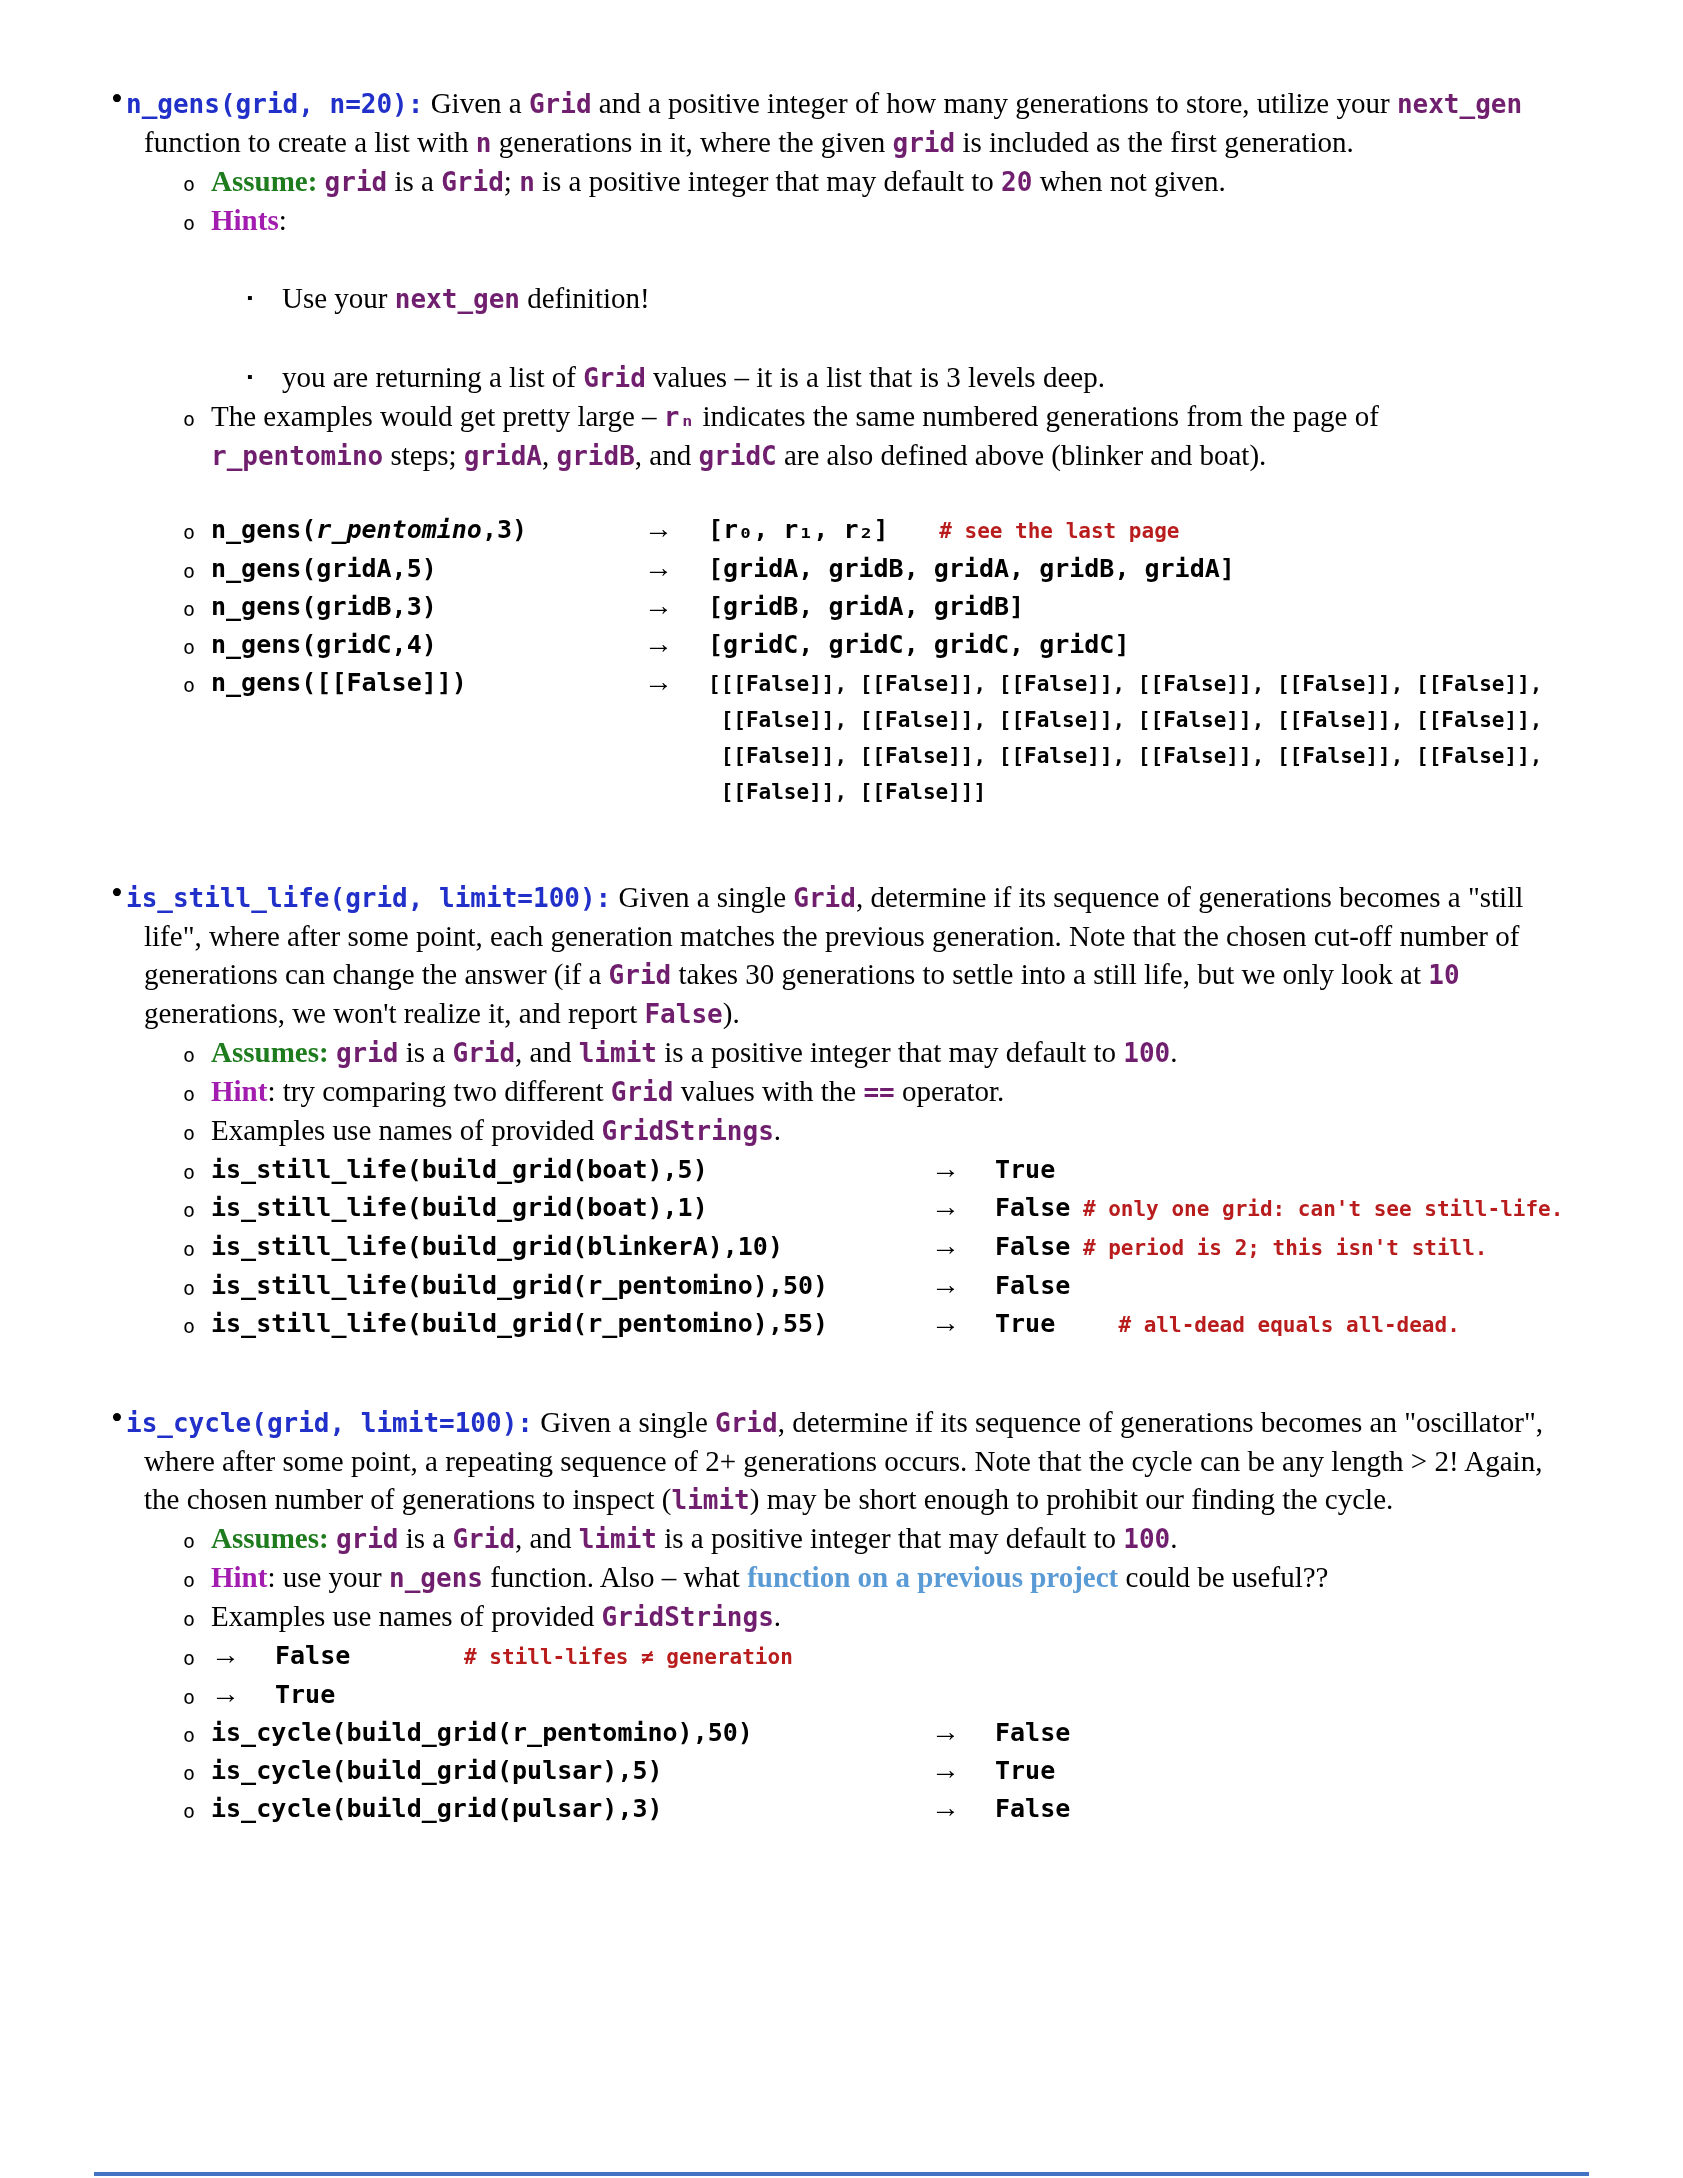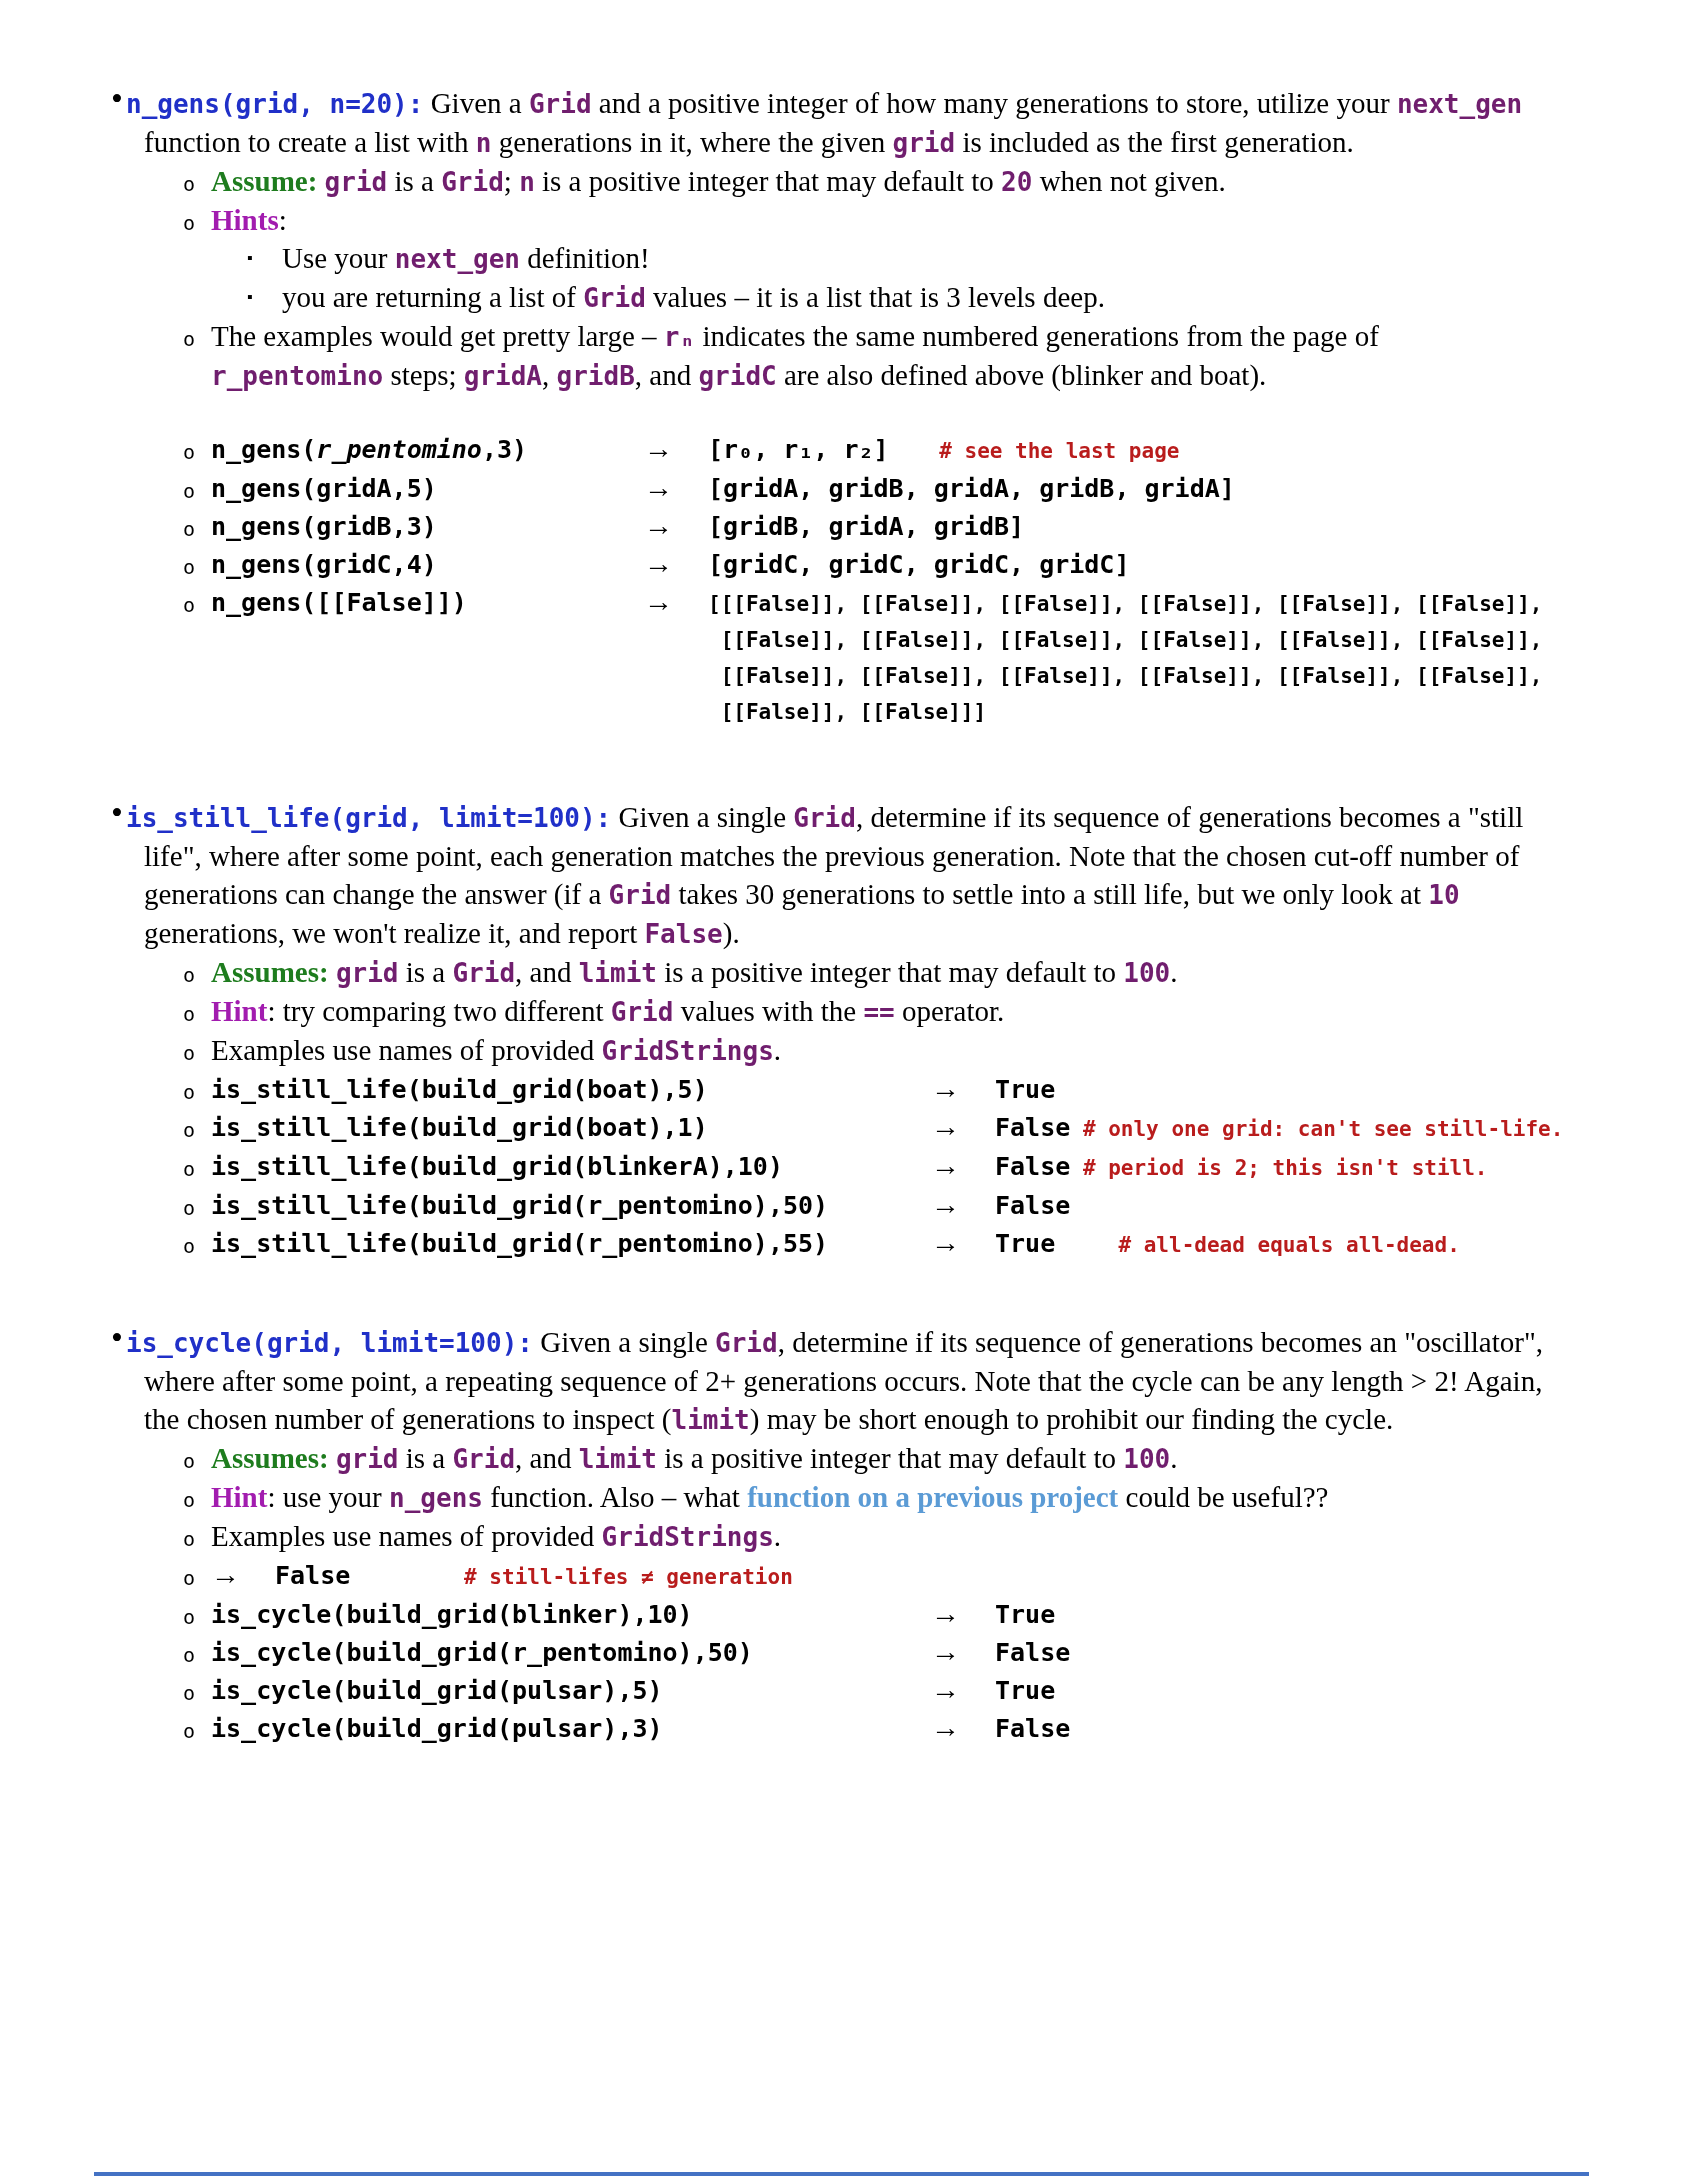--- a/index.html
+++ b/index.html
@@ -10,21 +10,21 @@
   
   .p1{position:relative;margin-left:144px;width:1426px;text-indent:-18px;}
   .p1::before{content:"\2022";position:absolute;left:-33px;top:-4px;text-indent:0;font-size:34px;}
 
   
   .li2{position:relative;margin-left:211px;width:1346px;}
   .li2::before{content:"o";position:absolute;left:-28px;top:3px;
                font-family:"DejaVu Sans Mono",monospace;font-size:20px;font-weight:normal;}
 
   
-  .li3{position:relative;margin-left:282px;width:1277px;}
+  .li3{position:relative;margin-left:282px;width:1277px;margin-top:40px;}
   .li3::before{content:"\25AA";position:absolute;left:-35px;top:0;font-size:16px;}
 
   
   .ex-gap{margin-top:35px;}
   .sec2{margin-top:69px;}
   .sec3{margin-top:60px;}
   .ex-row{position:relative;margin-left:211px;display:flex;align-items:baseline;white-space:pre;
           line-height:36px;font-family:"DejaVu Sans Mono",monospace;font-size:25px;font-weight:bold;color:#000;}
   .ex-row::before{content:"o";position:absolute;left:-28px;top:4px;
                   font-family:"DejaVu Sans Mono",monospace;font-size:20px;font-weight:normal;}
@@ -133,21 +133,20 @@
       <div class="li2"><span class="s-green">Assumes:</span><span class="s-body"> </span><span class="s-code">grid</span><span class="s-body"> is a </span><span class="s-code">Grid</span><span class="s-body">, and </span><span class="s-code">limit</span><span class="s-body"> is a positive integer that may default to </span><span class="s-code">100</span><span class="s-body">.</span></div>
       <div class="li2"><span class="s-hint">Hint</span><span class="s-body">: use your </span><span class="s-code">n_gens</span><span class="s-body"> function. Also – what </span><span class="s-link">function on a previous project</span><span class="s-body"> could be useful??</span></div>
       <div class="li2"><span class="s-body">Examples use names of provided </span><span class="s-code">GridStrings</span><span class="s-body">.</span></div>
 
       <div>
         <div class="ex-row">
           <span class="ex-arrow">→</span>
           <span class="ex-out"><span class="s-codeblk">False</span><span class="s-comment">         # still-lifes ≠ generation</span></span>
         </div>
         <div class="ex-row">
-          <span class="ex-call call-w"><span class="s-codeblk">is_cycle(build_grid(blinker),10)</span></span>
           <span class="ex-arrow">→</span>
           <span class="ex-out"><span class="s-codeblk">True</span></span>
         </div>
         <div class="ex-row">
           <span class="ex-call call-w"><span class="s-codeblk">is_cycle(build_grid(r_pentomino),50)</span></span>
           <span class="ex-arrow">→</span>
           <span class="ex-out"><span class="s-codeblk">False</span></span>
         </div>
         <div class="ex-row">
           <span class="ex-call call-w"><span class="s-codeblk">is_cycle(build_grid(pulsar),5)</span></span>

